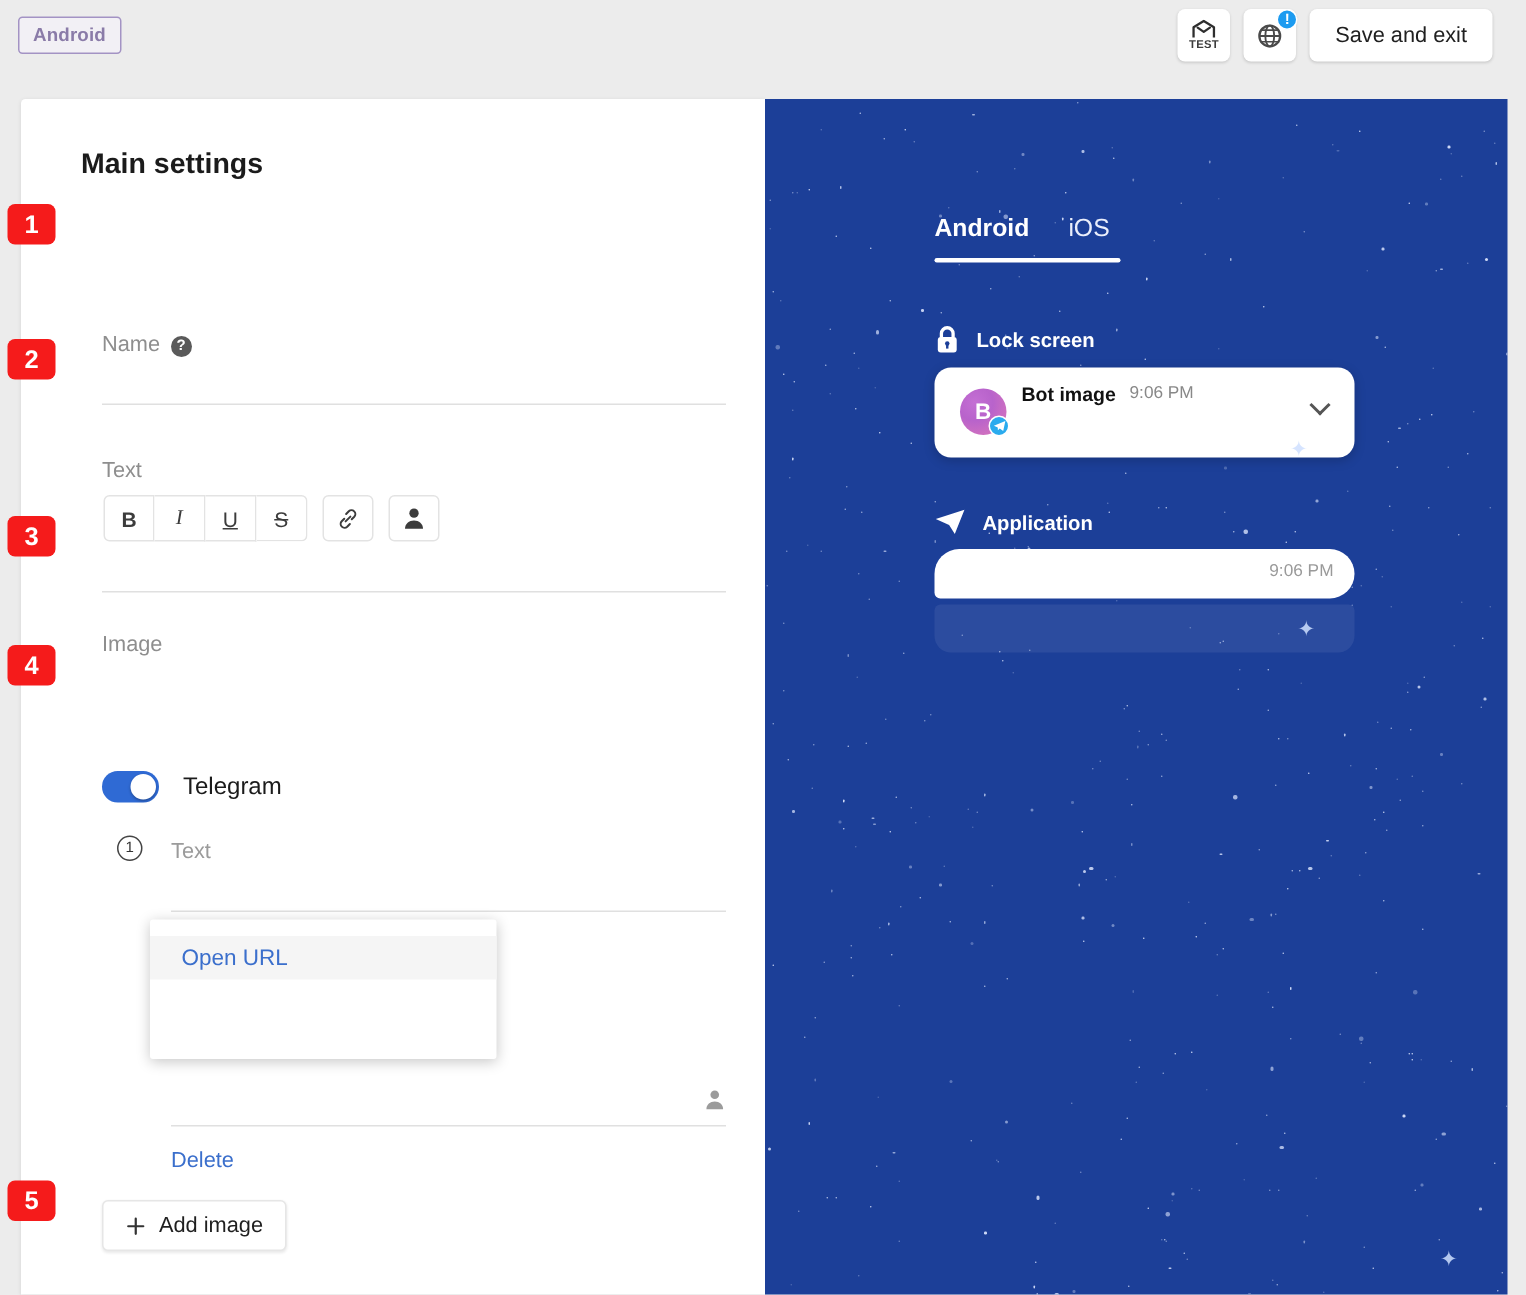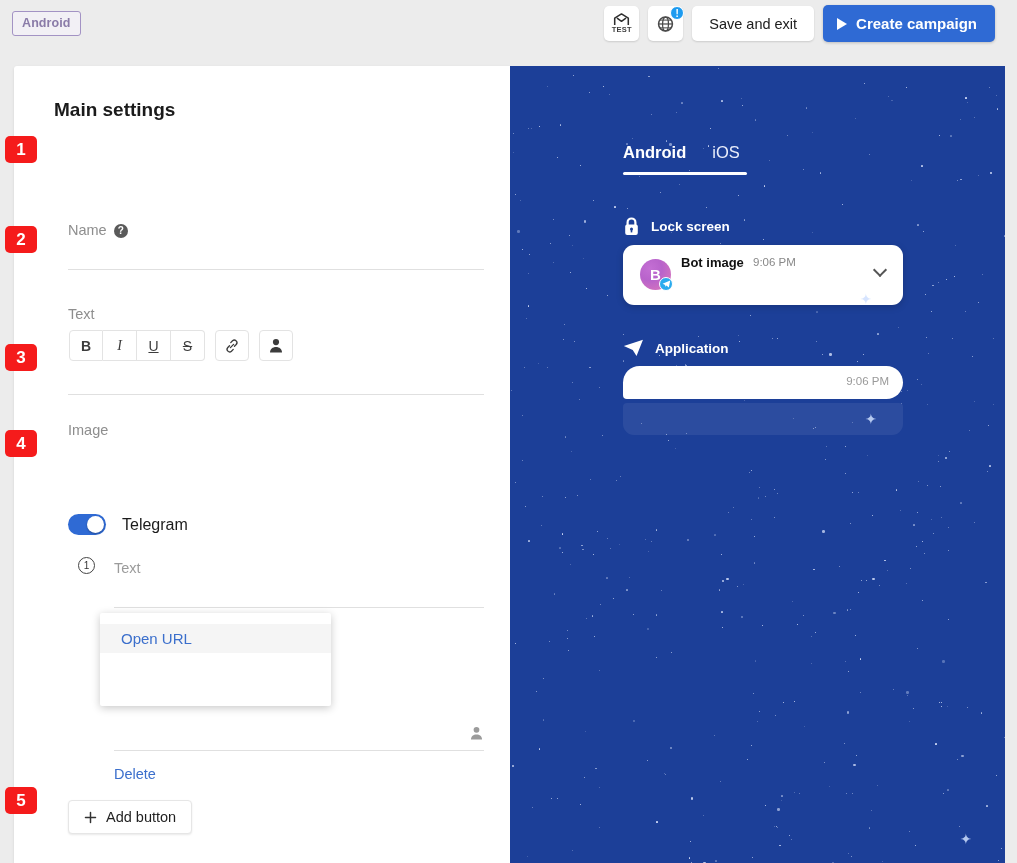--- a/index.html
+++ b/index.html
@@ -332,24 +332,20 @@
         <ellipse cx="10" cy="10.5" rx="3.1" ry="7.3" fill="none" stroke="#4a4a4a" stroke-width="1.3"></ellipse>
         <line x1="2.7" y1="10.5" x2="17.3" y2="10.5" stroke="#4a4a4a" stroke-width="1.3"></line>
         <line x1="3.9" y1="6.4" x2="16.1" y2="6.4" stroke="#4a4a4a" stroke-width="1.1"></line>
         <line x1="3.9" y1="14.6" x2="16.1" y2="14.6" stroke="#4a4a4a" stroke-width="1.1"></line>
       </svg>
       <span class="badge-dot">!</span>
     </button>
 
     <button class="btn-white">Save and exit</button>
 
-    <button class="btn-primary">
-      <span class="play-tri"></span>
-      <span>Create campaign</span>
-    </button>
   </div>
 </div>
 
 <div class="left-panel">
 
   <div class="panel-title">Main settings</div>
 
   <div style="position:absolute;top:155px;left:54px;">
     <span class="fieldlabel">Name</span><span class="help-icon">?</span>
   </div>
@@ -413,21 +409,21 @@
     </svg>
   </div>
   <div class="underline-row" style="top:684px;left:100px;width:370px;"></div>
 
   <div class="link-text" style="position:absolute;top:700px;left:100px;">Delete</div>
 
   <button class="wbtn" style="position:absolute;top:734px;left:54px;">
     <svg width="13" height="13" viewBox="0 0 14 14">
       <path d="M7 1.6 L7 12.4 M1.6 7 L12.4 7" stroke="#333" stroke-width="1.6" stroke-linecap="round"></path>
     </svg>
-    <span>Add button</span>
+    <span>Add image</span>
   </button>
 
   <div class="dropdown" style="left:86px;top:547px;">
     <div class="dd-item selected">Open URL</div>
   </div>
 </div>
 
 <div class="marker" style="top:136px;">1</div>
 <div class="marker" style="top:226px;">2</div>
 <div class="marker" style="top:344px;">3</div>

